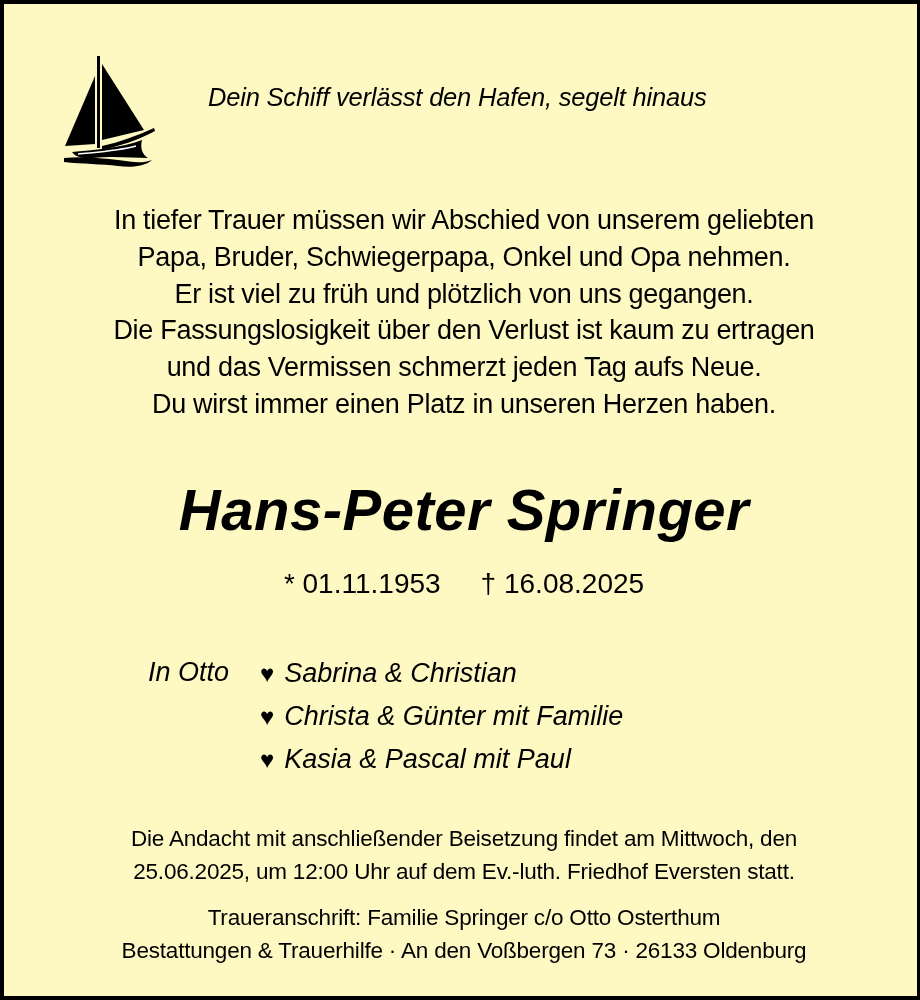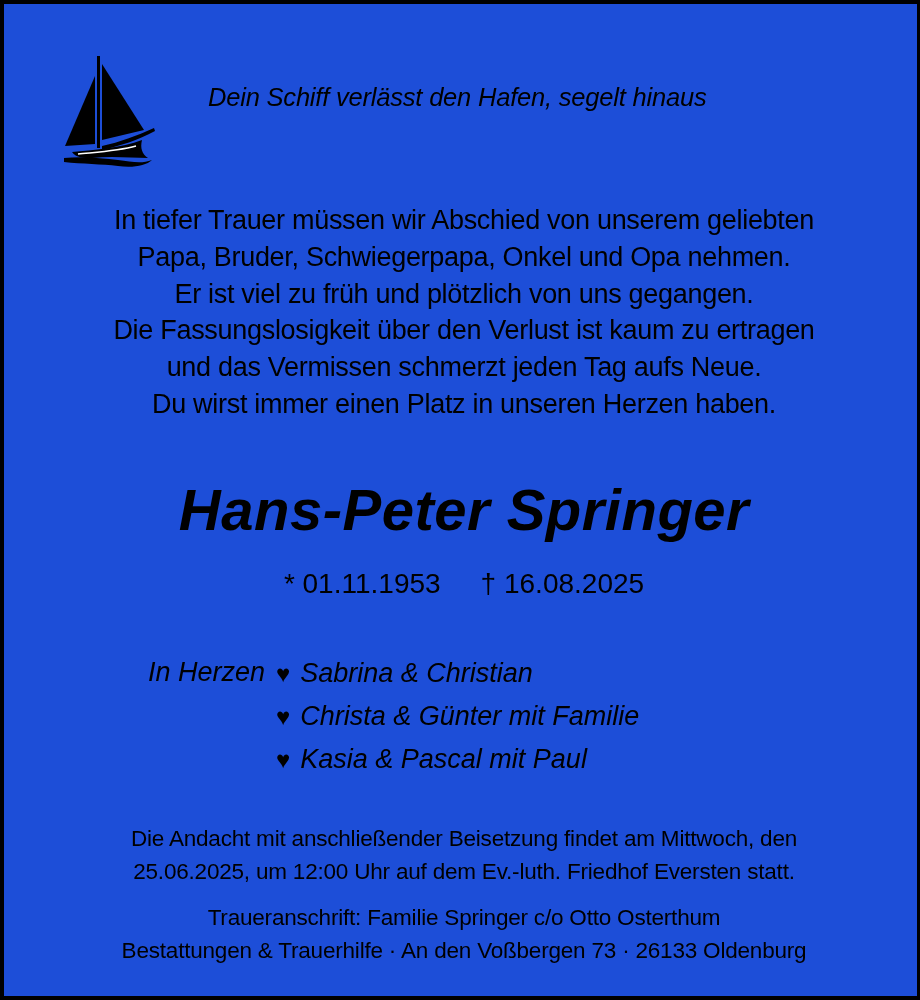--- a/index.html
+++ b/index.html
@@ -18,21 +18,21 @@
       position: absolute;
       left: 0;
       top: 0;
       width: 920px;
       height: 1000px;
       box-sizing: border-box;
       border-top: 4px solid #000;
       border-left: 4px solid #000;
       border-bottom: 4px solid #000;
       border-right: 3px solid #000;
-      background: #1d4ed8;
+      background: #fef9c3;
     }
 
     
     .ship {
       position: absolute;
       left: 58px;
       top: 50px;
       width: 96px;
       height: 114px;
     }
@@ -93,21 +93,21 @@
     .love-label {
       position: absolute;
       left: 144px;
       top: 648px;
       font-style: italic;
       font-size: 27px;
       line-height: 40px;
     }
     .family {
       position: absolute;
-      left: 272px;
+      left: 256px;
       top: 648px;
       font-style: italic;
       font-size: 27px;
       line-height: 43px;
     }
     .family-row { white-space: nowrap; }
     .heart {
       display: inline-block;
       font-style: normal;
       margin-right: 10px;
@@ -172,21 +172,21 @@
     <div>und das Vermissen schmerzt jeden Tag aufs Neue.</div>
     <div>Du wirst immer einen Platz in unseren Herzen haben.</div>
   </div>
 
   <div class="name">Hans-Peter Springer</div>
 
   <div class="dates">
     <span>* 01.11.1953</span><span class="gap"></span><span>† 16.08.2025</span>
   </div>
 
-  <div class="love-label">In Herzen</div>
+  <div class="love-label">In Otto</div>
 
   <div class="family">
     <div class="family-row">
       <span class="heart">♥</span><span>Sabrina &amp; Christian</span>
     </div>
     <div class="family-row">
       <span class="heart">♥</span><span>Christa &amp; Günter mit Familie</span>
     </div>
     <div class="family-row">
       <span class="heart">♥</span><span>Kasia &amp; Pascal mit Paul</span>

